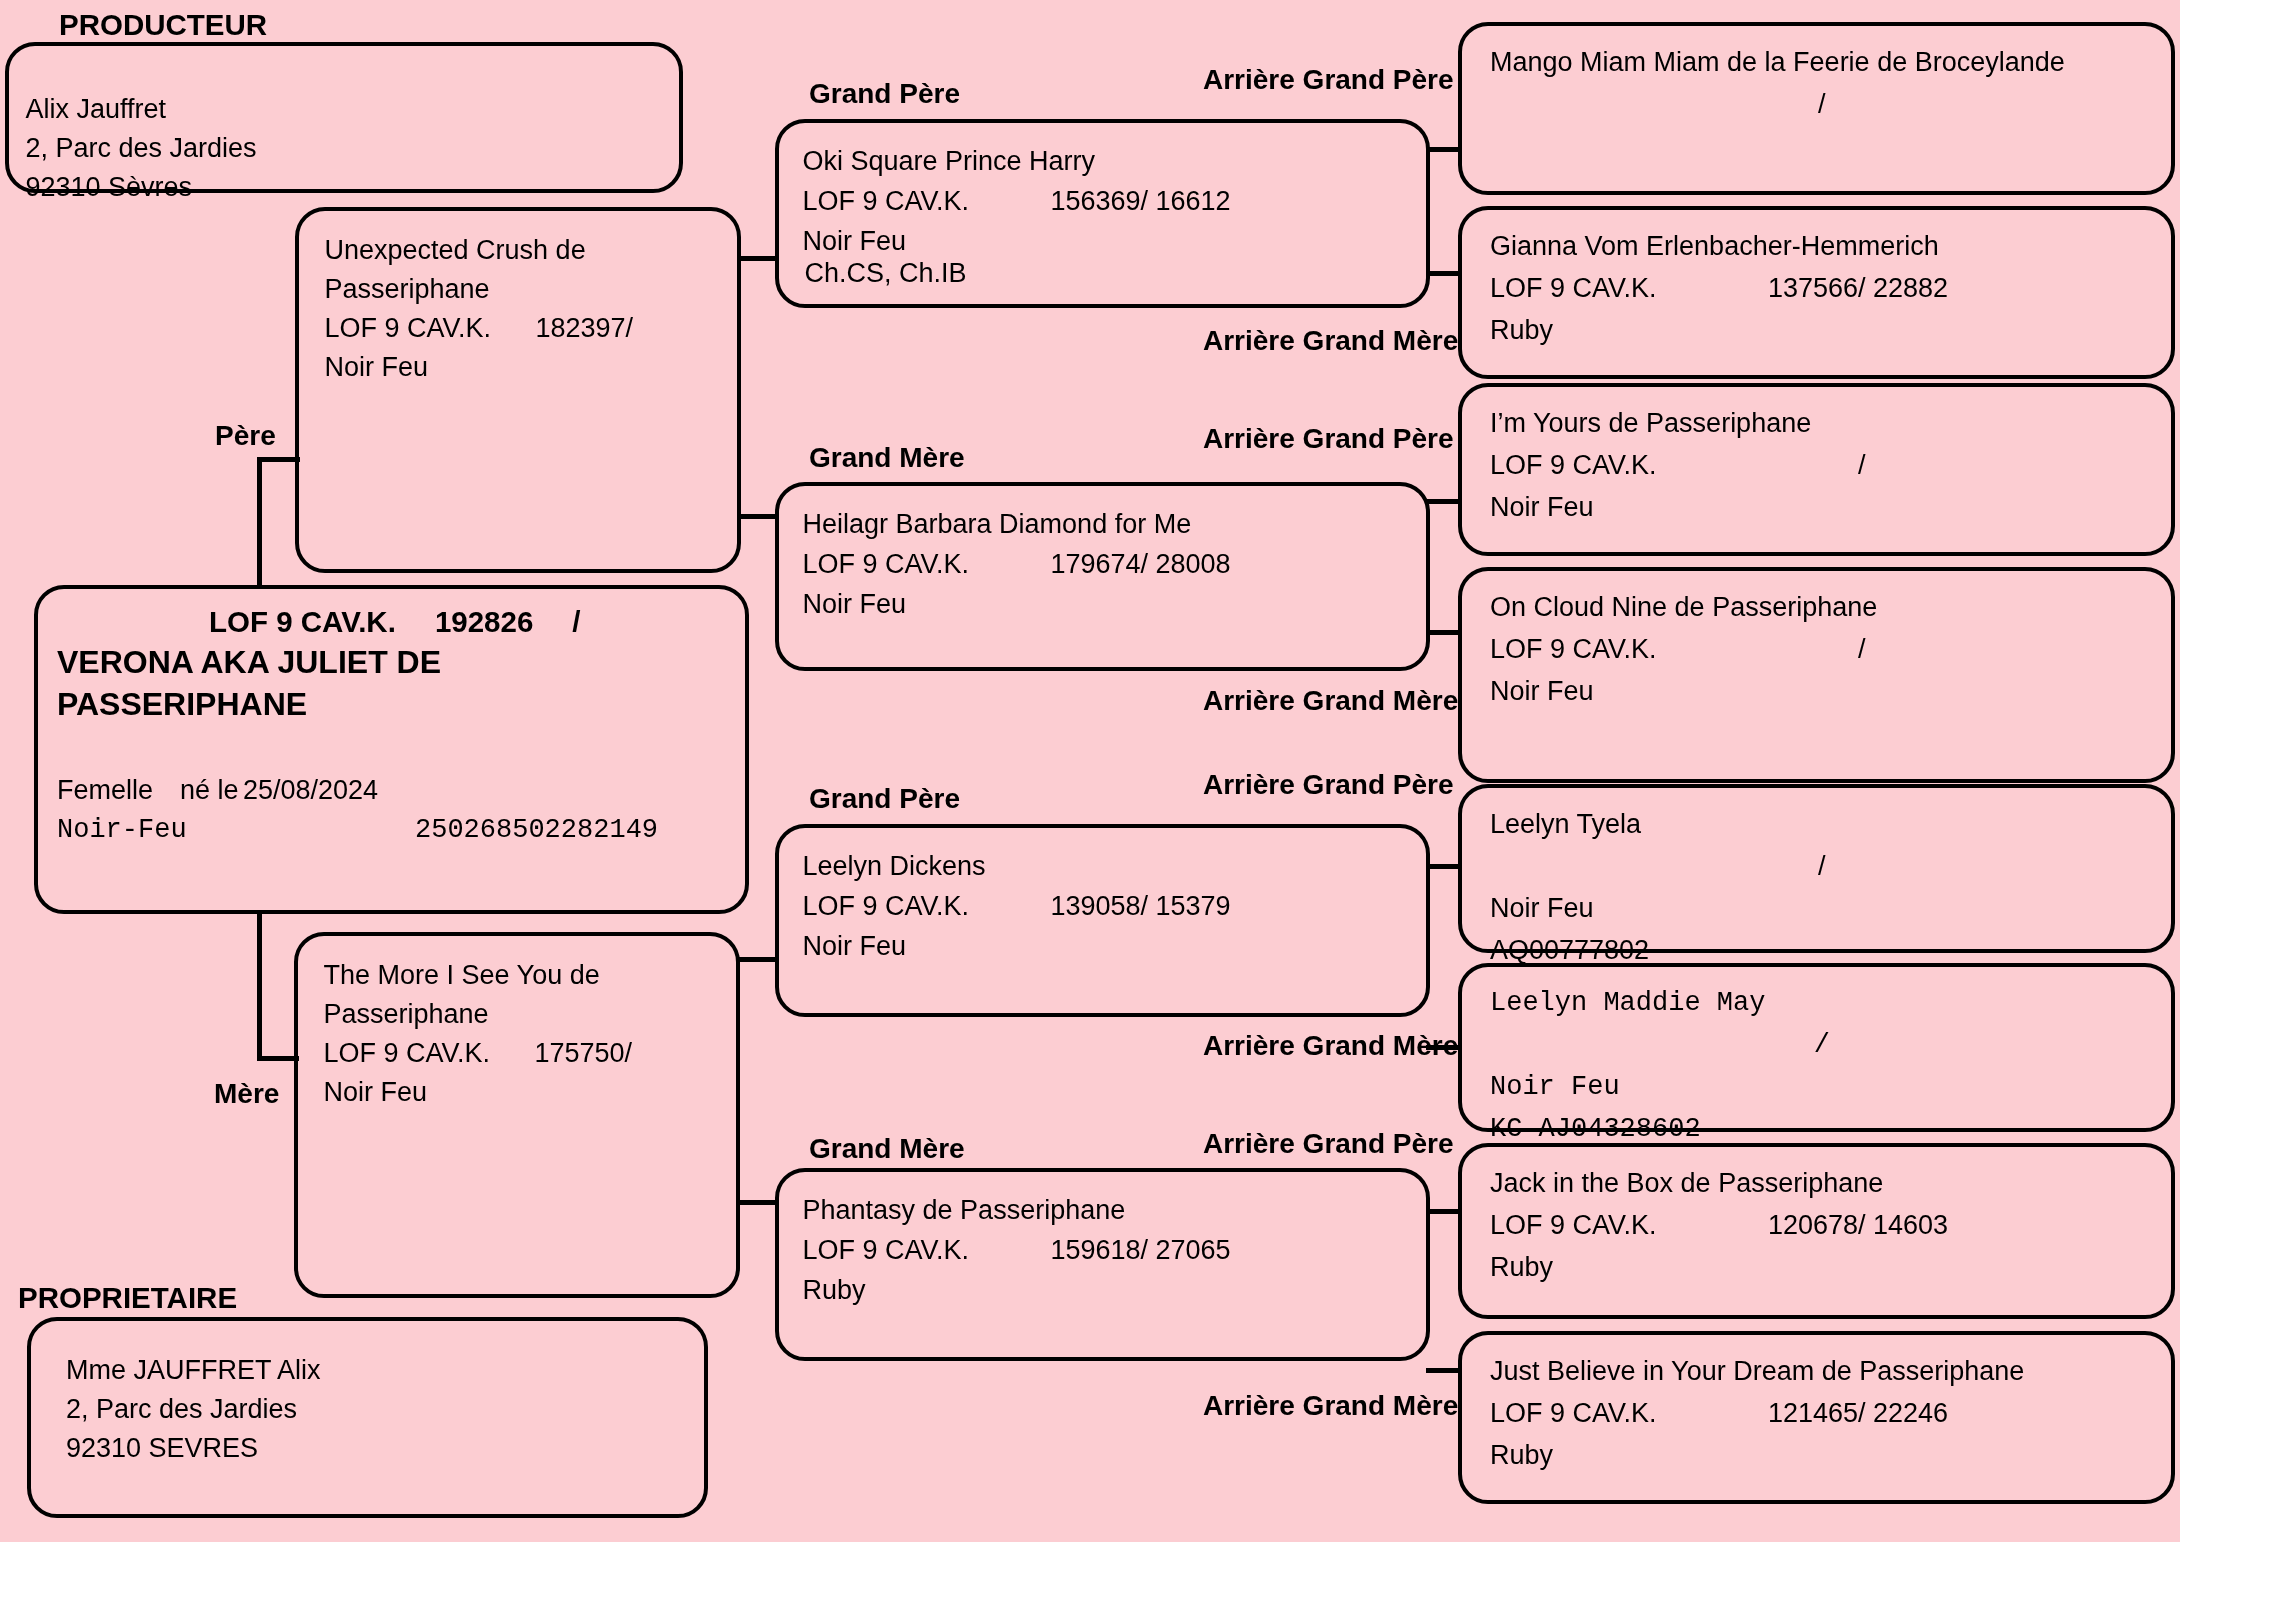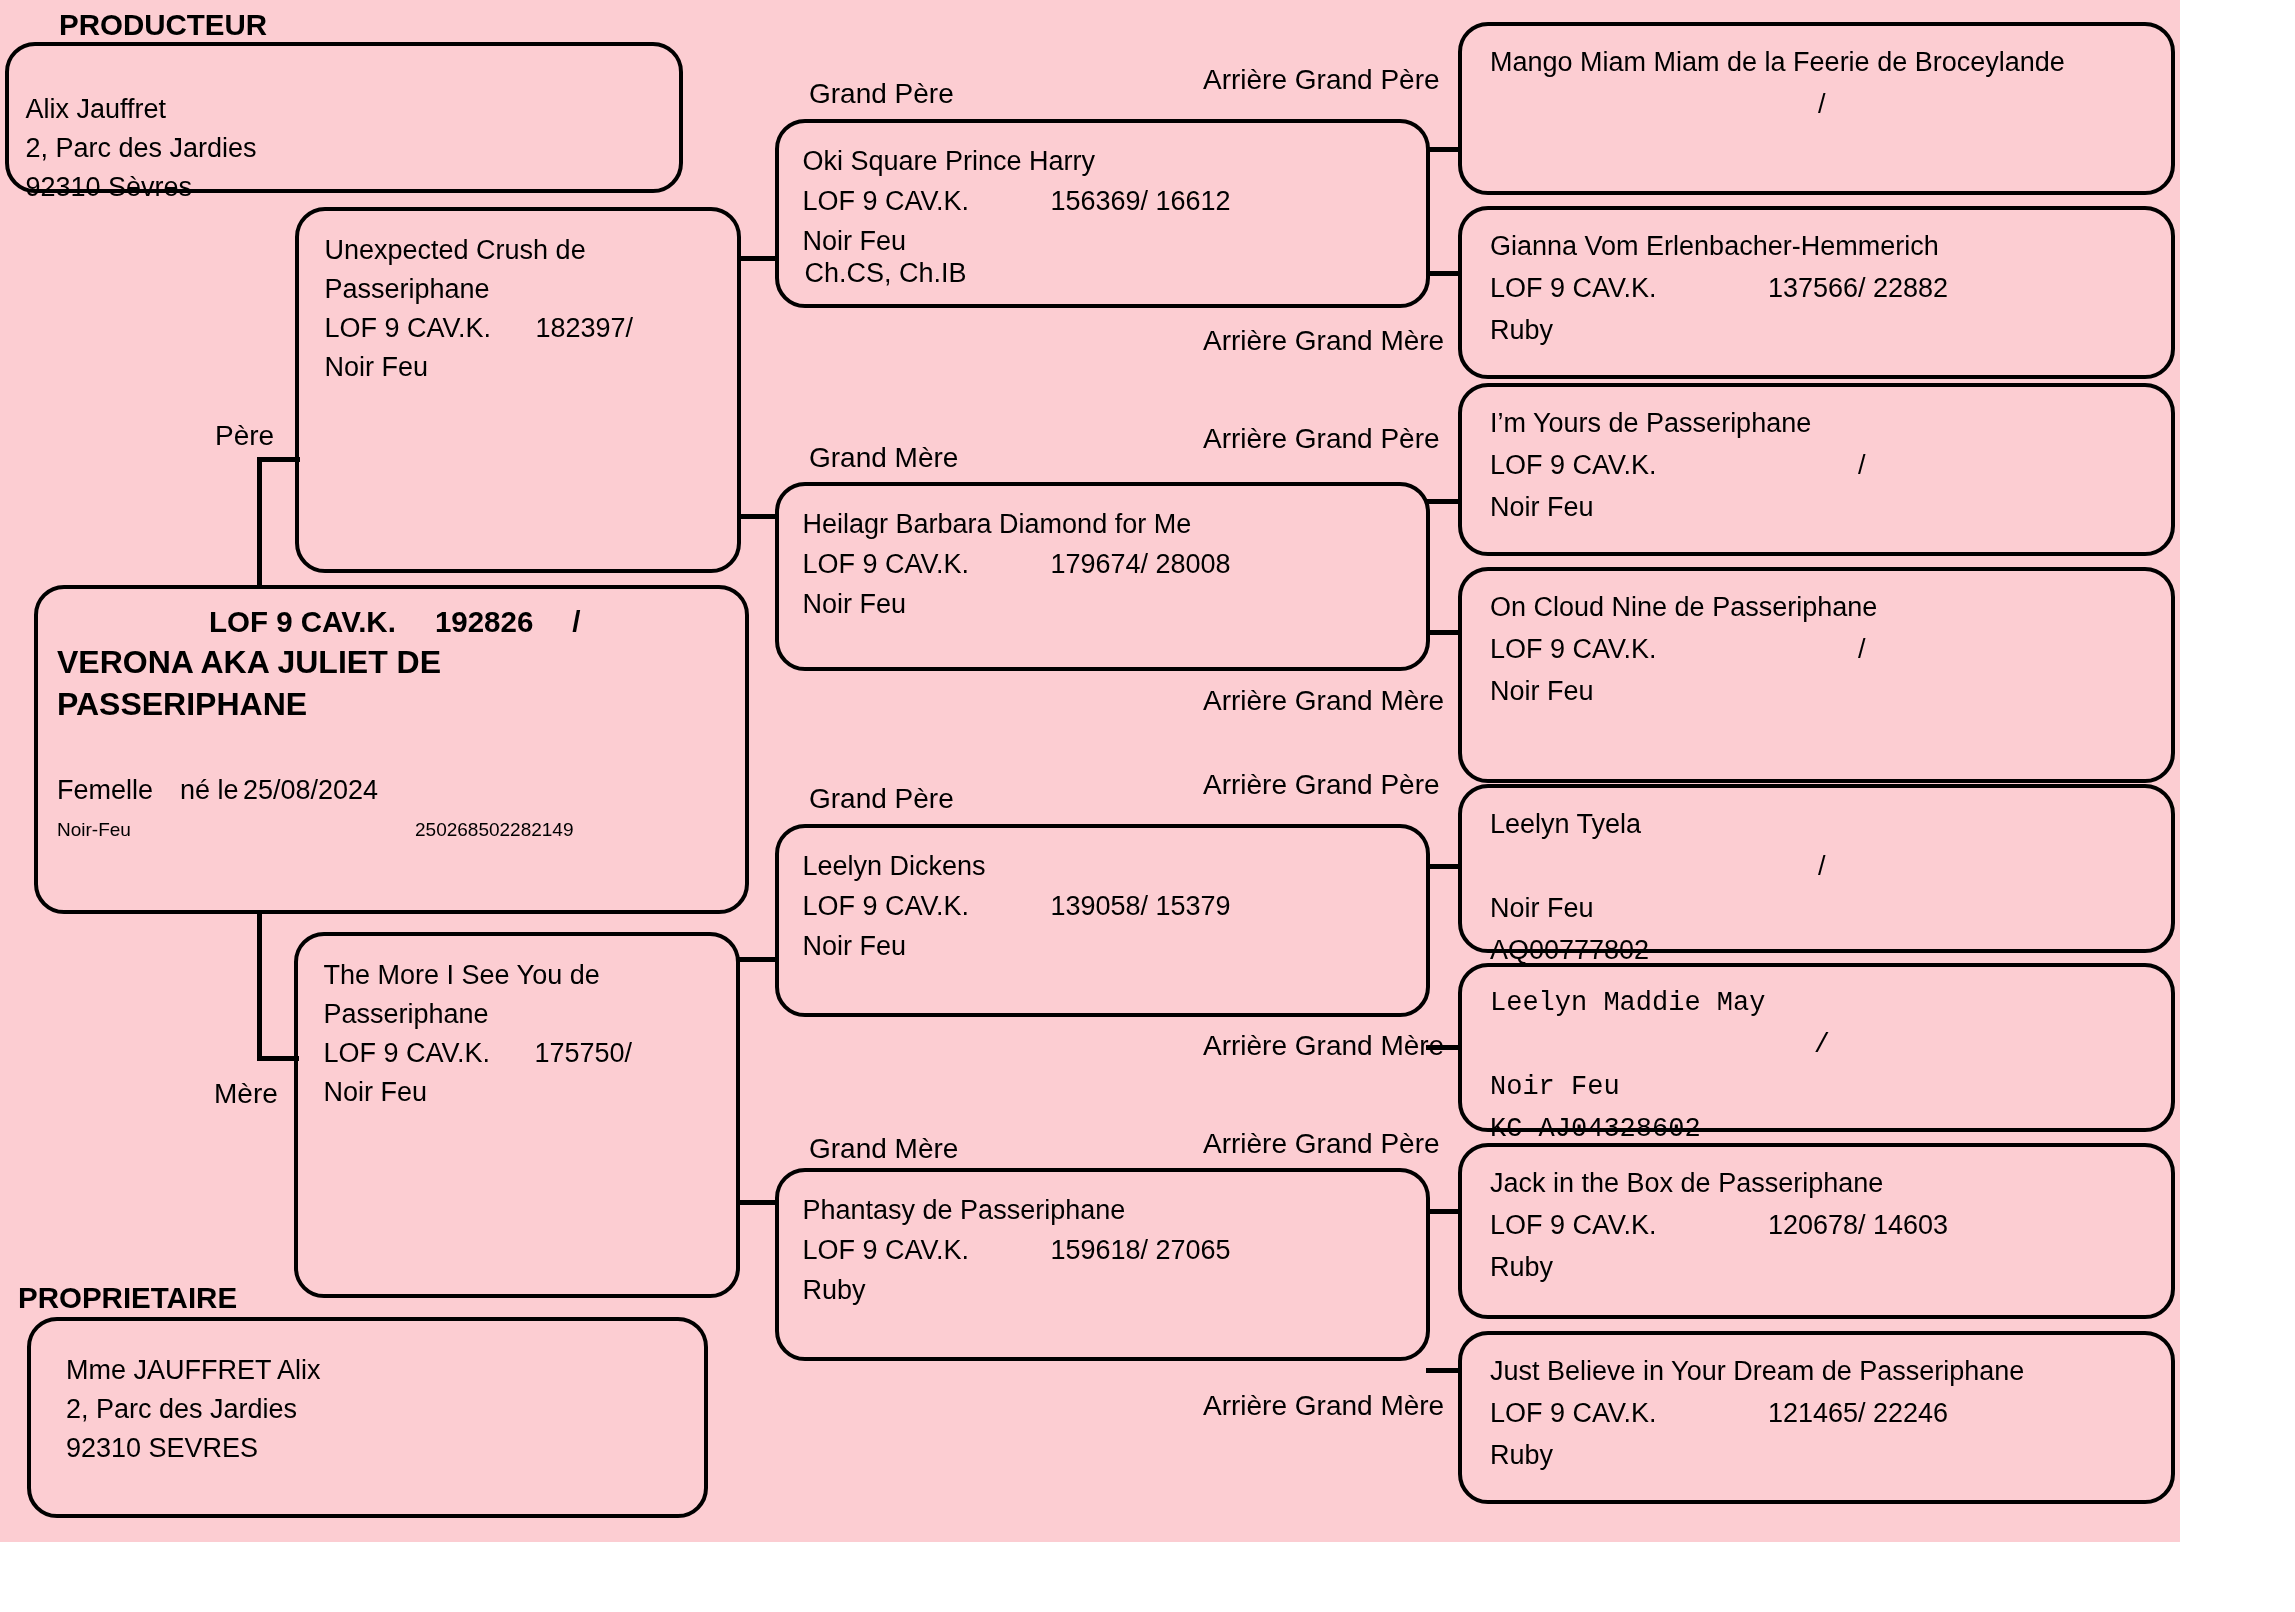--- a/index.html
+++ b/index.html
@@ -5,21 +5,21 @@
   :root { --bg:#fccdd2; --ink:#000000; }
   * { margin:0; padding:0; box-sizing:border-box; }
   body { font-family:"Liberation Sans","DejaVu Sans",sans-serif; color:var(--ink); background:#ffffff; }
   .page { position:relative; width:2295px; height:1613px; background:#ffffff; overflow:hidden; }
   .pink-bg { position:absolute; left:0; top:0; width:2180px; height:1542px; background:var(--bg); }
 
   .pbox { position:absolute; border:4.7px solid var(--ink); border-radius:30px; font-size:27px; line-height:40px; }
   .pbox .inner { padding:17.5px 20px 0 23.5px; }
 
   .section-label { position:absolute; font-weight:bold; font-size:29.5px; white-space:nowrap; }
-  .rel-label { position:absolute; font-weight:normal; font-size:28px; white-space:nowrap; }
+  .rel-label { position:absolute; font-weight:bold; font-size:28px; white-space:nowrap; }
   .clip-label { position:absolute; overflow:hidden; width:266px; height:38px; }
 
   
   .box-producteur { left:5.4px; top:42px; width:678px; height:151px; }
   .box-producteur .inner { padding:16px 13.4px 0 16px; line-height:39px;margin-top:28px; }
   .box-proprietaire { left:27px; top:1317px; width:681px; height:201px; }
   .box-proprietaire .inner { padding:29.5px 13.4px 0 35px; line-height:39px; }
 
   
   .box-pere { left:295px; top:207px; width:446px; height:366px; }
@@ -56,21 +56,21 @@
   .slash-center { text-align:center; }
   .btitles { position:absolute; left:25.5px; bottom:10.7px; }
 
   
   .box-main .line1 { display:flex; gap:39px; padding:13.4px 0 0 171px; font-weight:bold; font-size:29.5px; line-height:39px; }
   .box-main .sname { padding-left:19px; font-weight:bold; font-size:32px; line-height:42px; }
   .box-main .sinfo { position:relative; margin-top:45px; height:40px; font-size:27px; }
   .box-main .sinfo .w1 { position:absolute; left:19px; }
   .box-main .sinfo .w2 { position:absolute; left:142px; }
   .box-main .sinfo .w3 { position:absolute; left:205px; }
-  .box-main .cline { position:relative; height:40px; font-size:19px; }
+  .box-main .cline { position:relative; height:40px; font-size:27px;font-family:Liberation Mono, monospace; }
   .box-main .cline .w1 { position:absolute; left:19px; }
   .box-main .cline .chip { position:absolute; left:377px; }
 
   
   .lbl-producteur { left:59px;  top:8px; }
   .lbl-proprietaire { left:18px; top:1281px; }
   .lbl-pere { left:215px; top:420px; }
   .lbl-mere { left:214px; top:1078px; }
   .lbl-gp1 { left:809px; top:78px; }
   .lbl-gm1 { left:809px; top:442px; }

